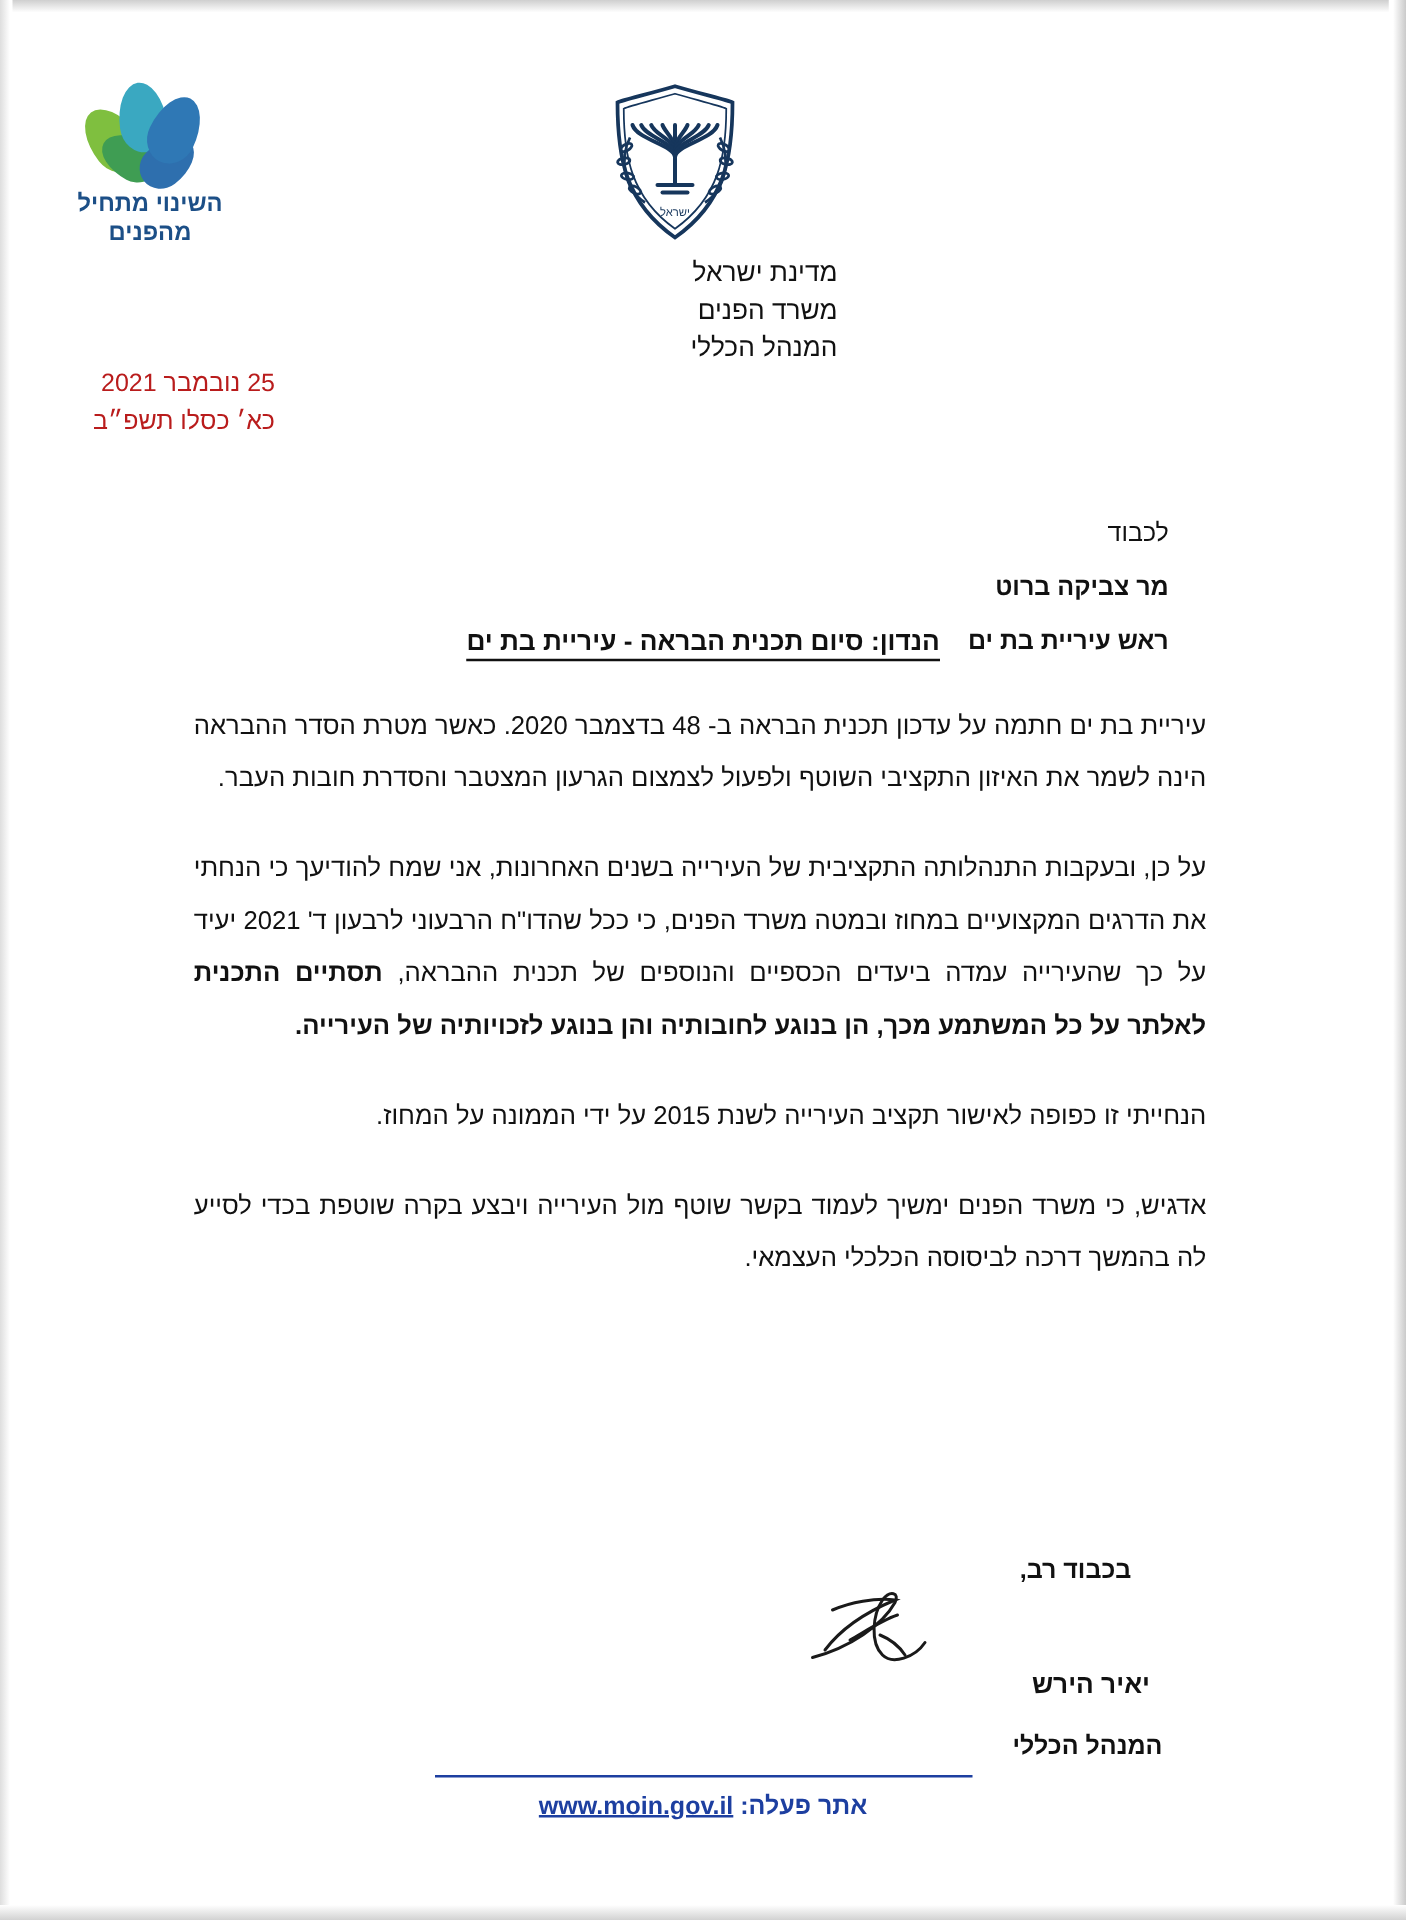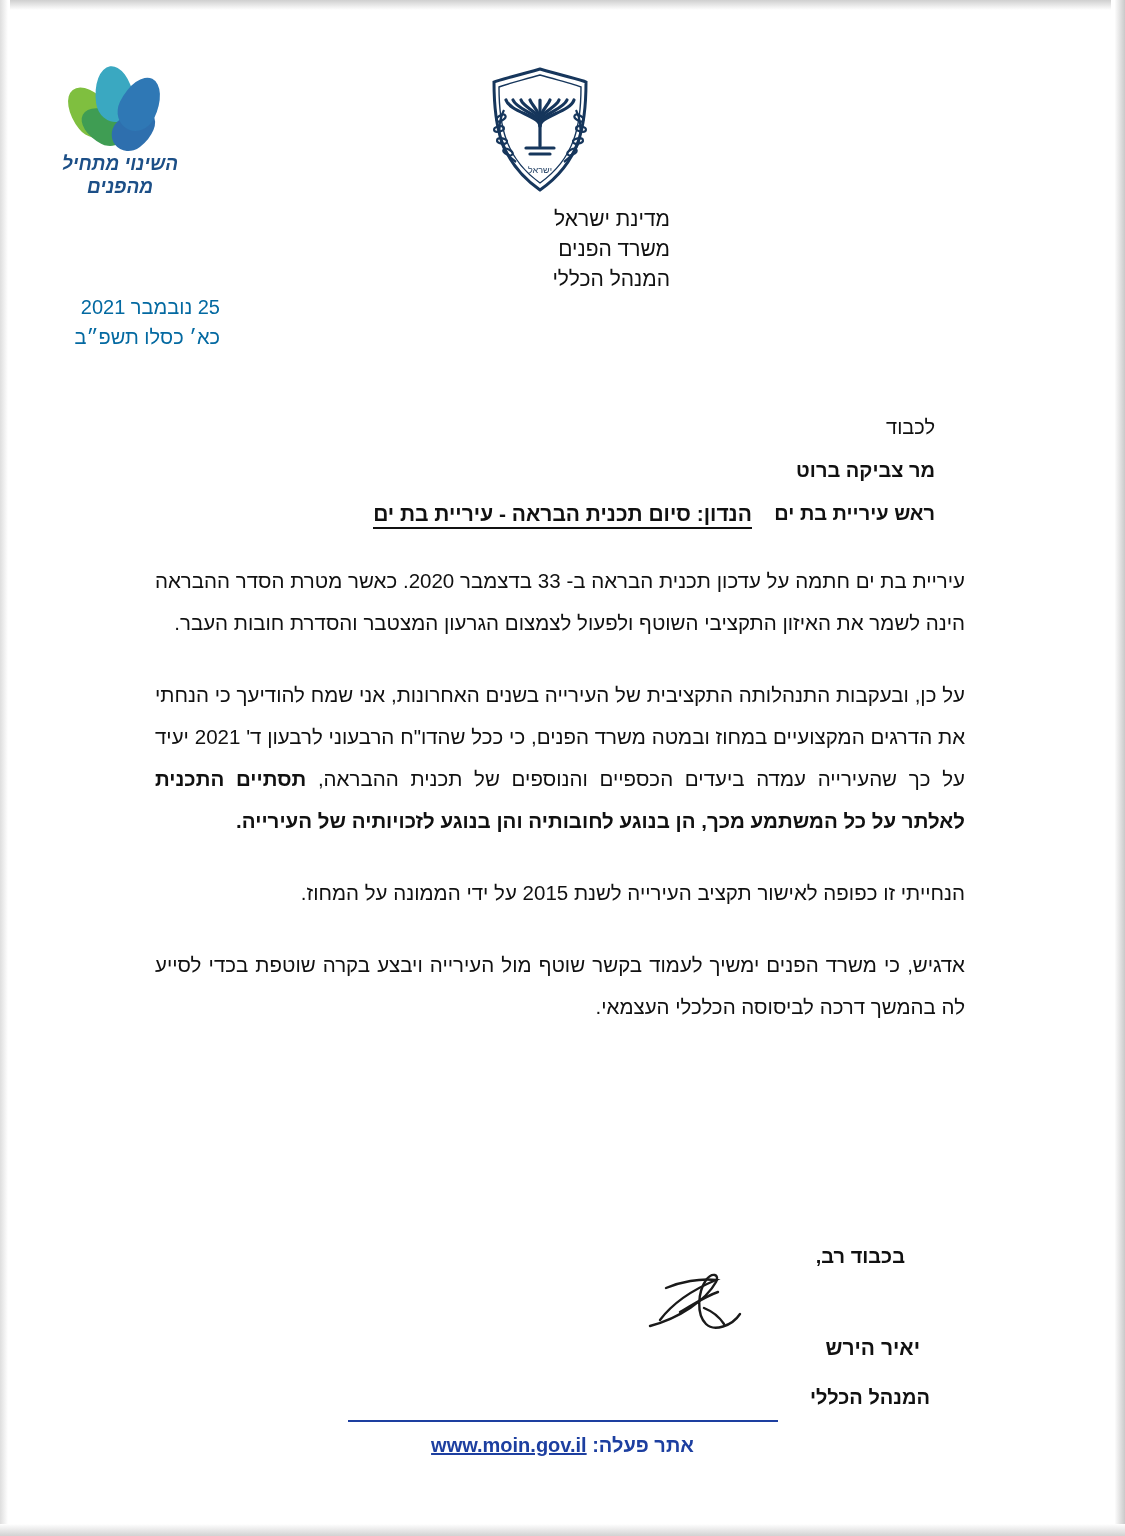--- a/index.html
+++ b/index.html
@@ -64,21 +64,20 @@
   .leaf.l3 { background:#2f78b5; left: 56px; top: 14px; transform: rotate(26deg); }
   .leaf.l4 { background:#3f9d53; left: 22px; top: 40px; transform: rotate(-62deg); width:34px; height:48px;}
   .leaf.l5 { background:#2e6fae; left: 52px; top: 44px; transform: rotate(52deg); width:34px; height:48px;}
   .logo-left .slogan {
     font-family: "Liberation Sans", sans-serif;
     font-weight: bold;
     color: #1c4f87;
     font-size: 19px;
     line-height: 1.22;
     margin-top: 4px;
-    font-style: italic;
   }
 
   .emblem-block {
     position: absolute;
     right: 455px;
     top: 66px;
     width: 260px;
   }
   .emblem {
     width: 108px;
@@ -99,21 +98,21 @@
   
   .date-block {
     position: absolute;
     right: 905px;
     top: 292px;
     width: 170px;
     text-align: right;
     font-family: "Liberation Sans", sans-serif;
     font-size: 20px;
     line-height: 1.5;
-    color: #0369a1;
+    color: #b91c1c;
   }
 
   
   .addressee {
     position: absolute;
     right: 190px;
     top: 370px;
     width: 300px;
     text-align: right;
     font-family: "Liberation Sans", sans-serif;
@@ -285,21 +284,21 @@
     <div class="line">לכבוד</div>
     <div class="line bold">מר צביקה ברוט</div>
     <div class="line bold">ראש עיריית בת ים</div>
   </div>
 
   <div class="subject">
     <span>הנדון: סיום תכנית הבראה - עיריית בת ים</span>
   </div>
 
   <div class="body">
-    <p>עיריית בת ים חתמה על עדכון תכנית הבראה ב- 33 בדצמבר 2020. כאשר מטרת הסדר ההבראה הינה לשמר את האיזון התקציבי השוטף ולפעול לצמצום הגרעון המצטבר והסדרת חובות העבר.</p>
+    <p>עיריית בת ים חתמה על עדכון תכנית הבראה ב- 48 בדצמבר 2020. כאשר מטרת הסדר ההבראה הינה לשמר את האיזון התקציבי השוטף ולפעול לצמצום הגרעון המצטבר והסדרת חובות העבר.</p>
     <p>
       <span>על כן, ובעקבות התנהלותה התקציבית של העירייה בשנים האחרונות, אני שמח להודיעך כי הנחתי את הדרגים המקצועיים במחוז ובמטה משרד הפנים, כי ככל שהדו"ח הרבעוני לרבעון ד' 2021 יעיד על כך שהעירייה עמדה ביעדים הכספיים והנוספים של תכנית ההבראה, </span><b>תסתיים התכנית לאלתר על כל המשתמע מכך, הן בנוגע לחובותיה והן בנוגע לזכויותיה של העירייה.</b>
     </p>
     <p>הנחייתי זו כפופה לאישור תקציב העירייה לשנת 2015 על ידי הממונה על המחוז.</p>
     <p>אדגיש, כי משרד הפנים ימשיך לעמוד בקשר שוטף מול העירייה ויבצע בקרה שוטפת בכדי לסייע לה בהמשך דרכה לביסוסה הכלכלי העצמאי.</p>
   </div>
 
   <div class="sig-block">
     <div class="sig-regards">בכבוד רב,</div>
     <div class="sig-scribble">

